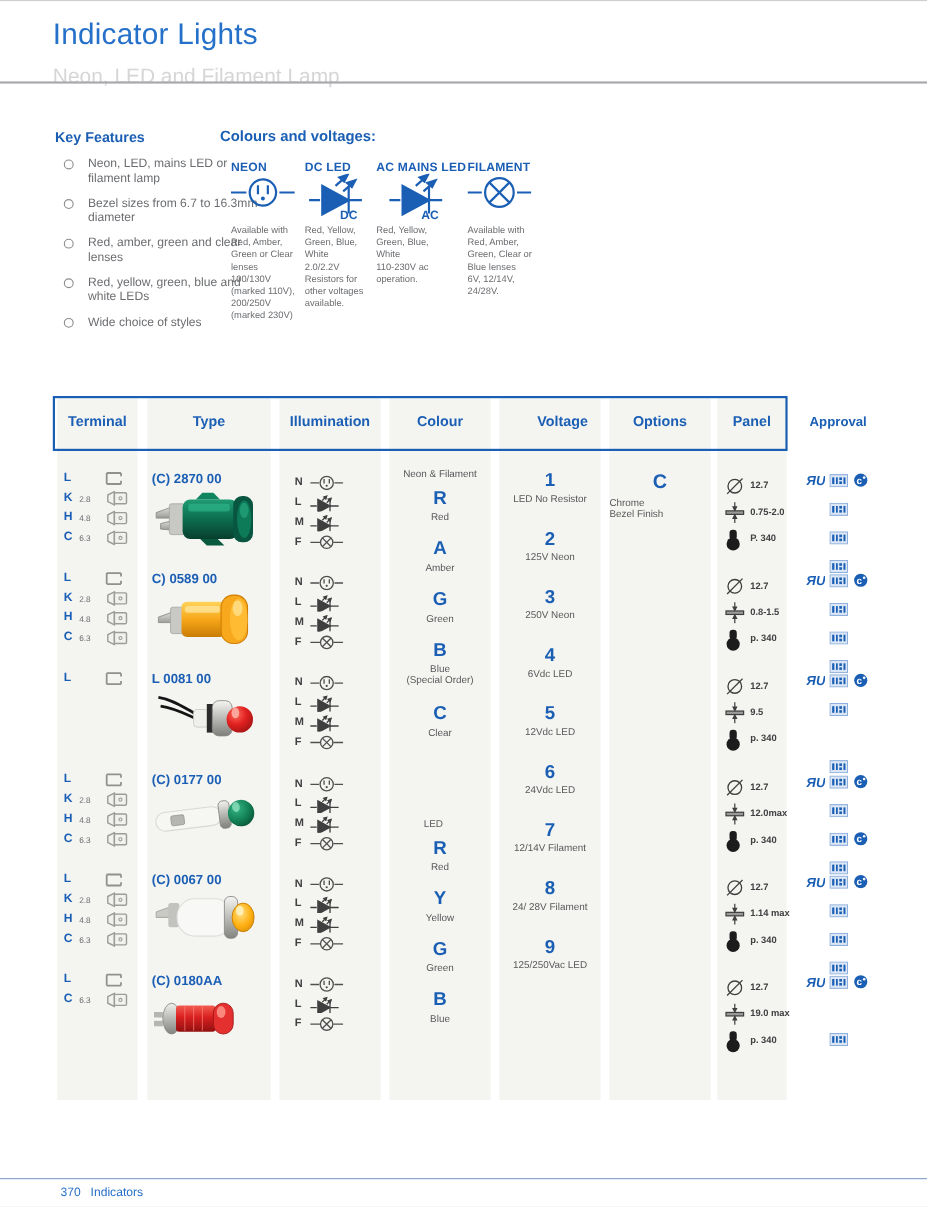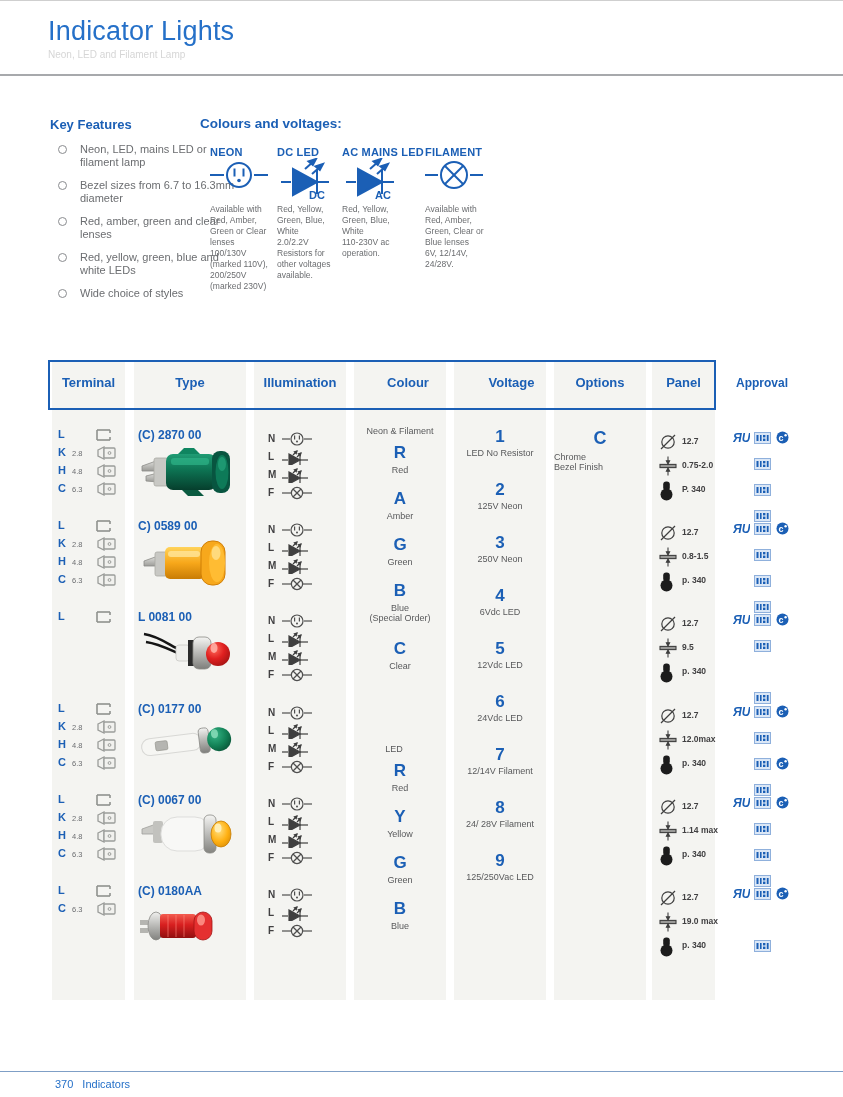--- a/index.html
+++ b/index.html
@@ -4,21 +4,21 @@
 <style>
   html,body{margin:0;padding:0;background:#e8e8e8;}
   .page{
     position:relative;width:843px;height:1097px;margin:0 auto;
     background:#ffffff;overflow:hidden;
     font-family:"Liberation Sans", sans-serif;color:#58595b;
   }
   .abs{position:absolute;}
   
   .page-title{font-size:27px;font-weight:400;color:#2570c8;letter-spacing:0.2px;}
-  .page-subtitle{font-size:10px;color:#d6d6d6;margin-top:2px;}
+  .page-subtitle{font-size:19px;color:#d6d6d6;margin-top:12px;}
   .header-rule{left:0;top:74px;width:843px;height:2px;background:#a7a9ac;}
   .top-edge{left:0;top:0;width:843px;height:1px;background:#cfcfcf;}
   .logo-wrap{left:672px;top:8px;width:130px;height:62px;}
   .logo-text{position:absolute;left:62px;top:24px;font-size:19px;font-weight:bold;color:#17479e;}
   
   .kf-heading{font-size:13px;font-weight:bold;color:#1b5fb5;}
   .kf-item{position:absolute;left:8px;width:185px;font-size:11px;line-height:13px;color:#6b6d70;}
   .kf-bullet{position:absolute;left:0;top:2px;width:7px;height:7px;border:1.3px solid #8a8c8f;border-radius:50%;}
   .kf-text{display:block;margin-left:22px;}
   
@@ -130,21 +130,21 @@
       <text x="32" y="41" font-family="'Liberation Sans',sans-serif" font-size="11" font-weight="bold" fill="#1b5fb5">DC</text>
           </svg></span></div>
       <div class="abs cv-desc" style="left: 277px; top: 204px; width: 58px;">Red, Yellow,
 Green, Blue,
 White
 2.0/2.2V
 Resistors for
 other voltages
 available.</div>
       <div class="abs cv-label" style="left: 342px; top: 146px;">AC MAINS LED</div>
-      <div class="abs" style="left: 342px; top: 158px; text-decoration: underline;"><span><svg width="58" height="42" viewBox="0 0 58 42">
+      <div class="abs" style="left: 350px; top: 158px; text-decoration: underline;"><span><svg width="58" height="42" viewBox="0 0 58 42">
             <g stroke="#1b5fb5" stroke-width="2">
       <path d="M4,24 h10" fill="none"></path>
               <path d="M40,24 h12" fill="none"></path>
               <path d="M40,12 v24" fill="none"></path>
       <polygon points="16,11 16,37 40,24" fill="#1b5fb5"></polygon>
       <path d="M28,11 L37,3" fill="none"></path>
               <polygon points="39,1 31.5,3.4 35.8,7" fill="#1b5fb5"></polygon>
       <path d="M35,16 L44,8" fill="none"></path>
               <polygon points="46,6 38.5,8.4 42.8,12" fill="#1b5fb5"></polygon>
             </g>
@@ -181,21 +181,21 @@
       <div class="strip" style="left: 454px; width: 92px;"></div>
       <div class="strip" style="left: 554px; width: 92px;"></div>
       <div class="strip" style="left: 652px; width: 63px;"></div>
     </div>
 
   <div class="abs thead-box"></div>
   <div id="thead-labels">
       <div class="th-label" style="left: 52px; width: 73px;">Terminal</div>
       <div class="th-label" style="left: 134px; width: 112px;">Type</div>
       <div class="th-label" style="left: 254px; width: 92px;">Illumination</div>
-      <div class="th-label" style="left: 354px; width: 92px; margin-left: 8px;">Colour</div>
+      <div class="th-label" style="left: 354px; width: 92px;">Colour</div>
       <div class="th-label" style="left: 454px; width: 115px;">Voltage</div>
       <div class="th-label" style="left: 554px; width: 92px;">Options</div>
       <div class="th-label" style="left: 652px; width: 63px;">Panel</div>
     </div>
   <div class="abs th-label approval-label" style="left:722px;width:80px;">Approval</div>
 
   <div id="term-col">
       <div class="trow" style="left: 52px; top: 428px; width: 73px; height: 80px; position: absolute;">
         <div class="term-entry" style="top: 0px;">
           <div class="term-code">L</div>

